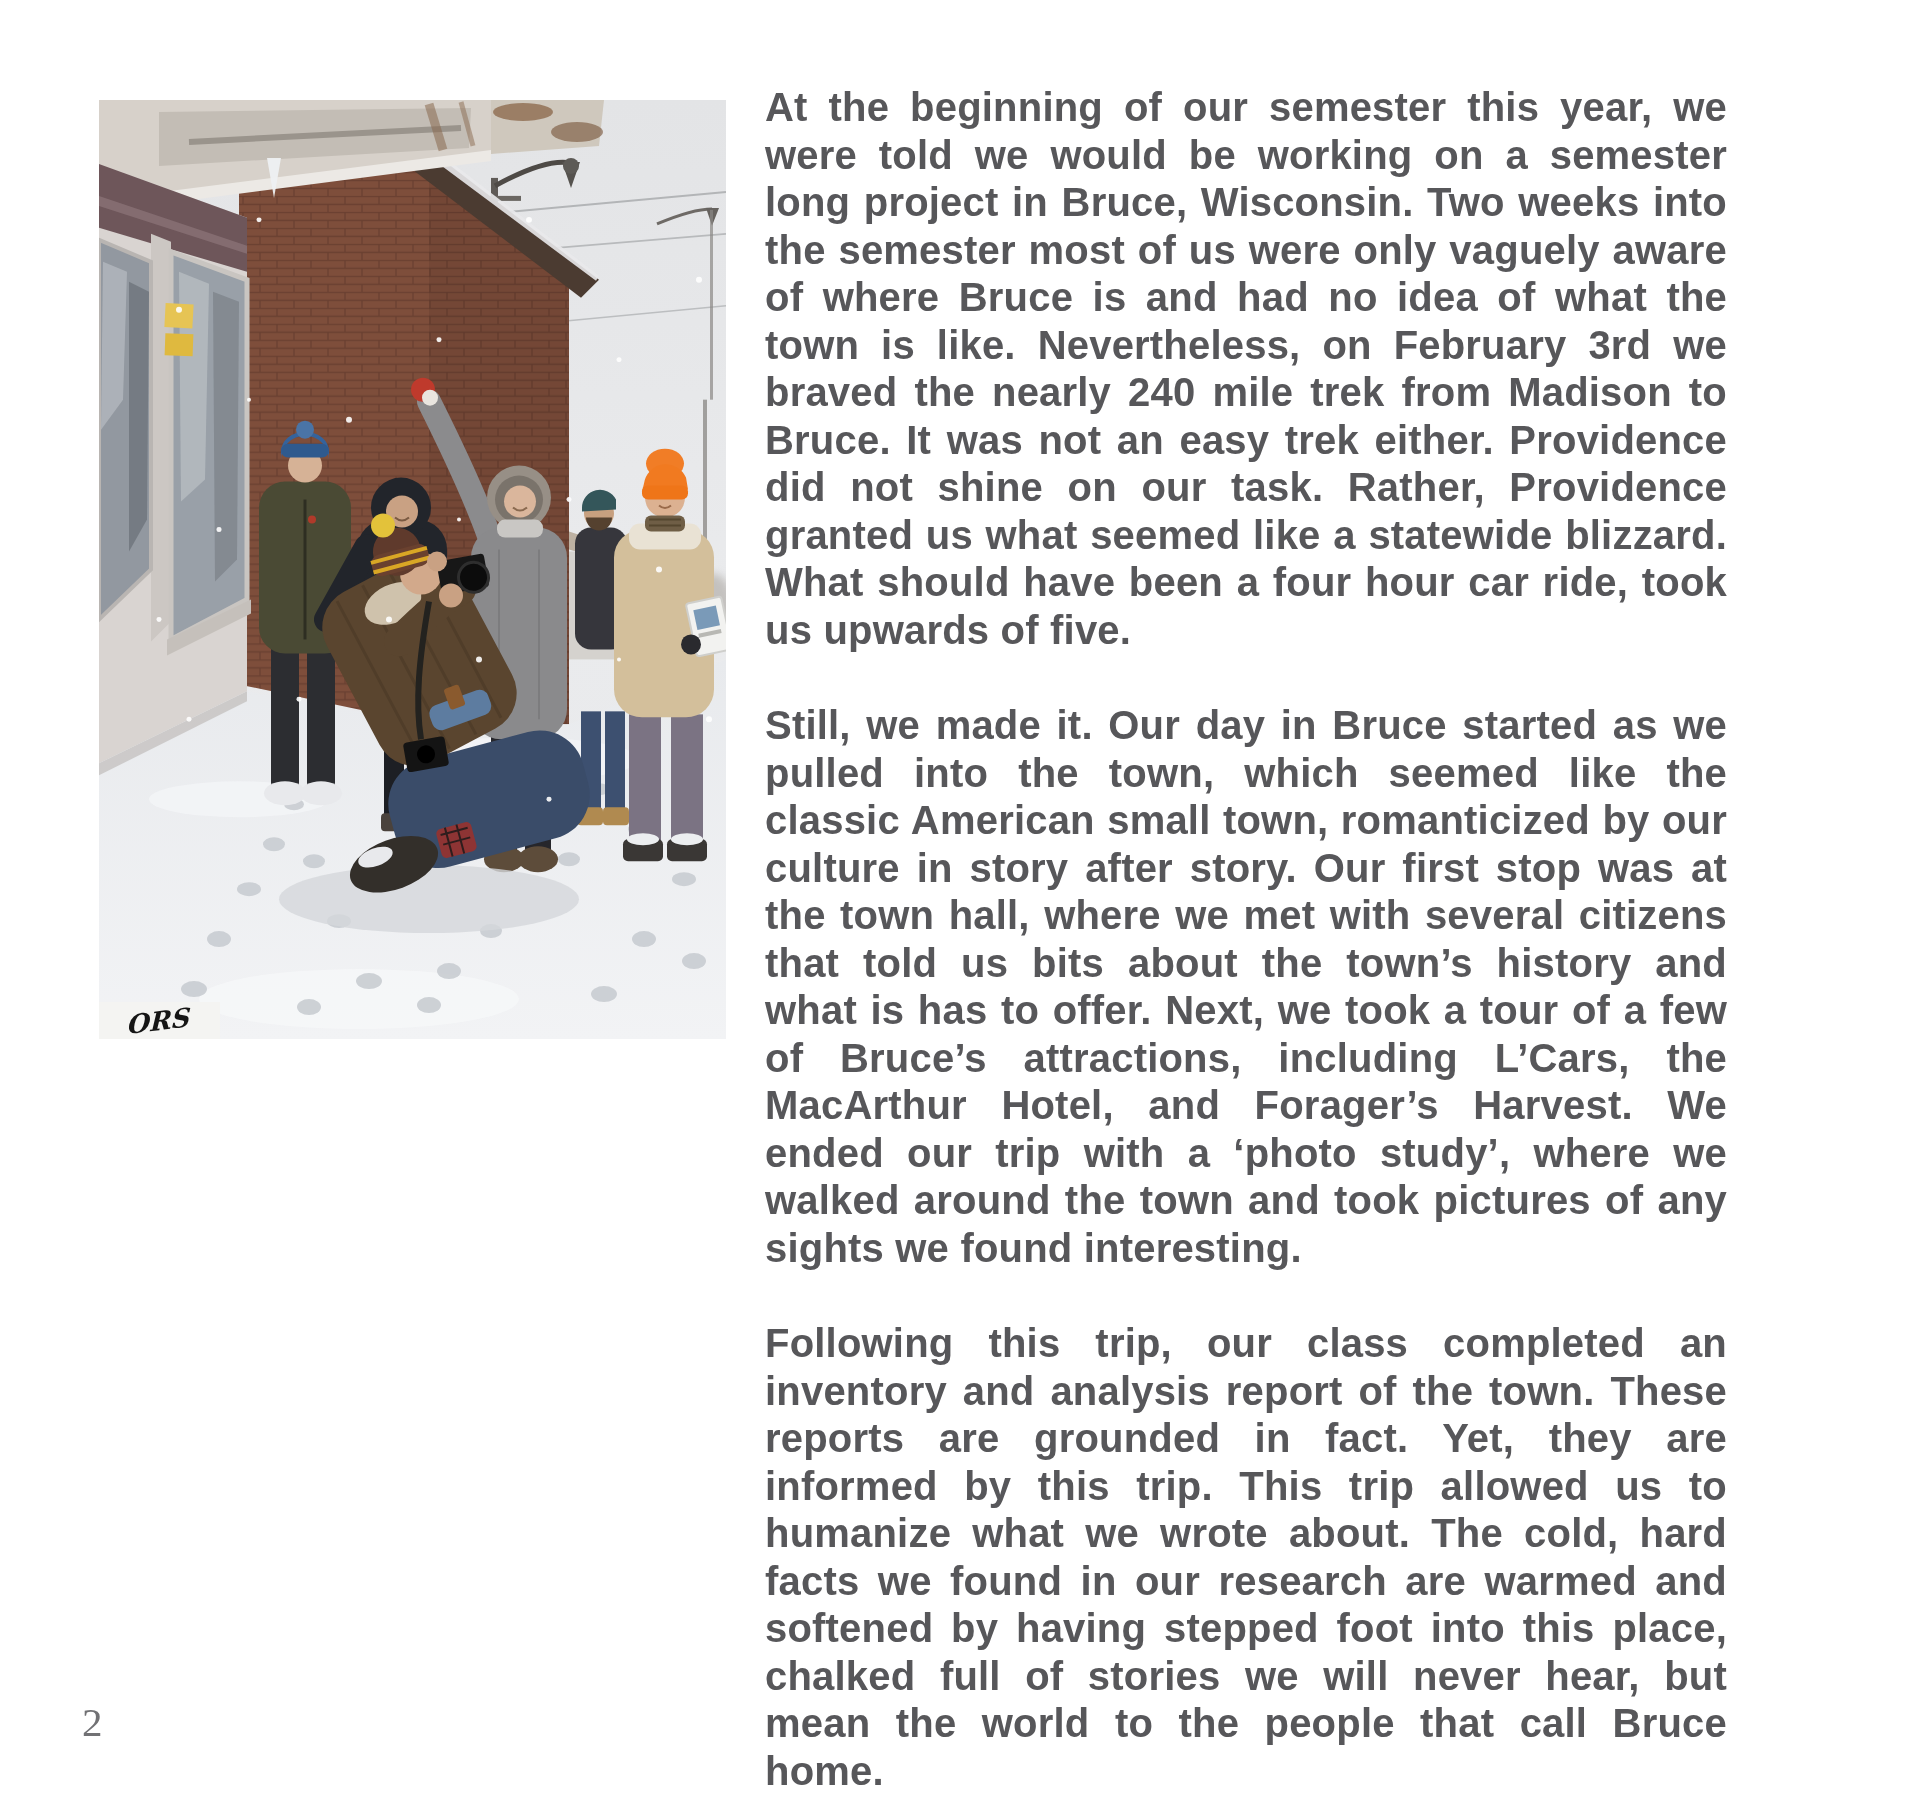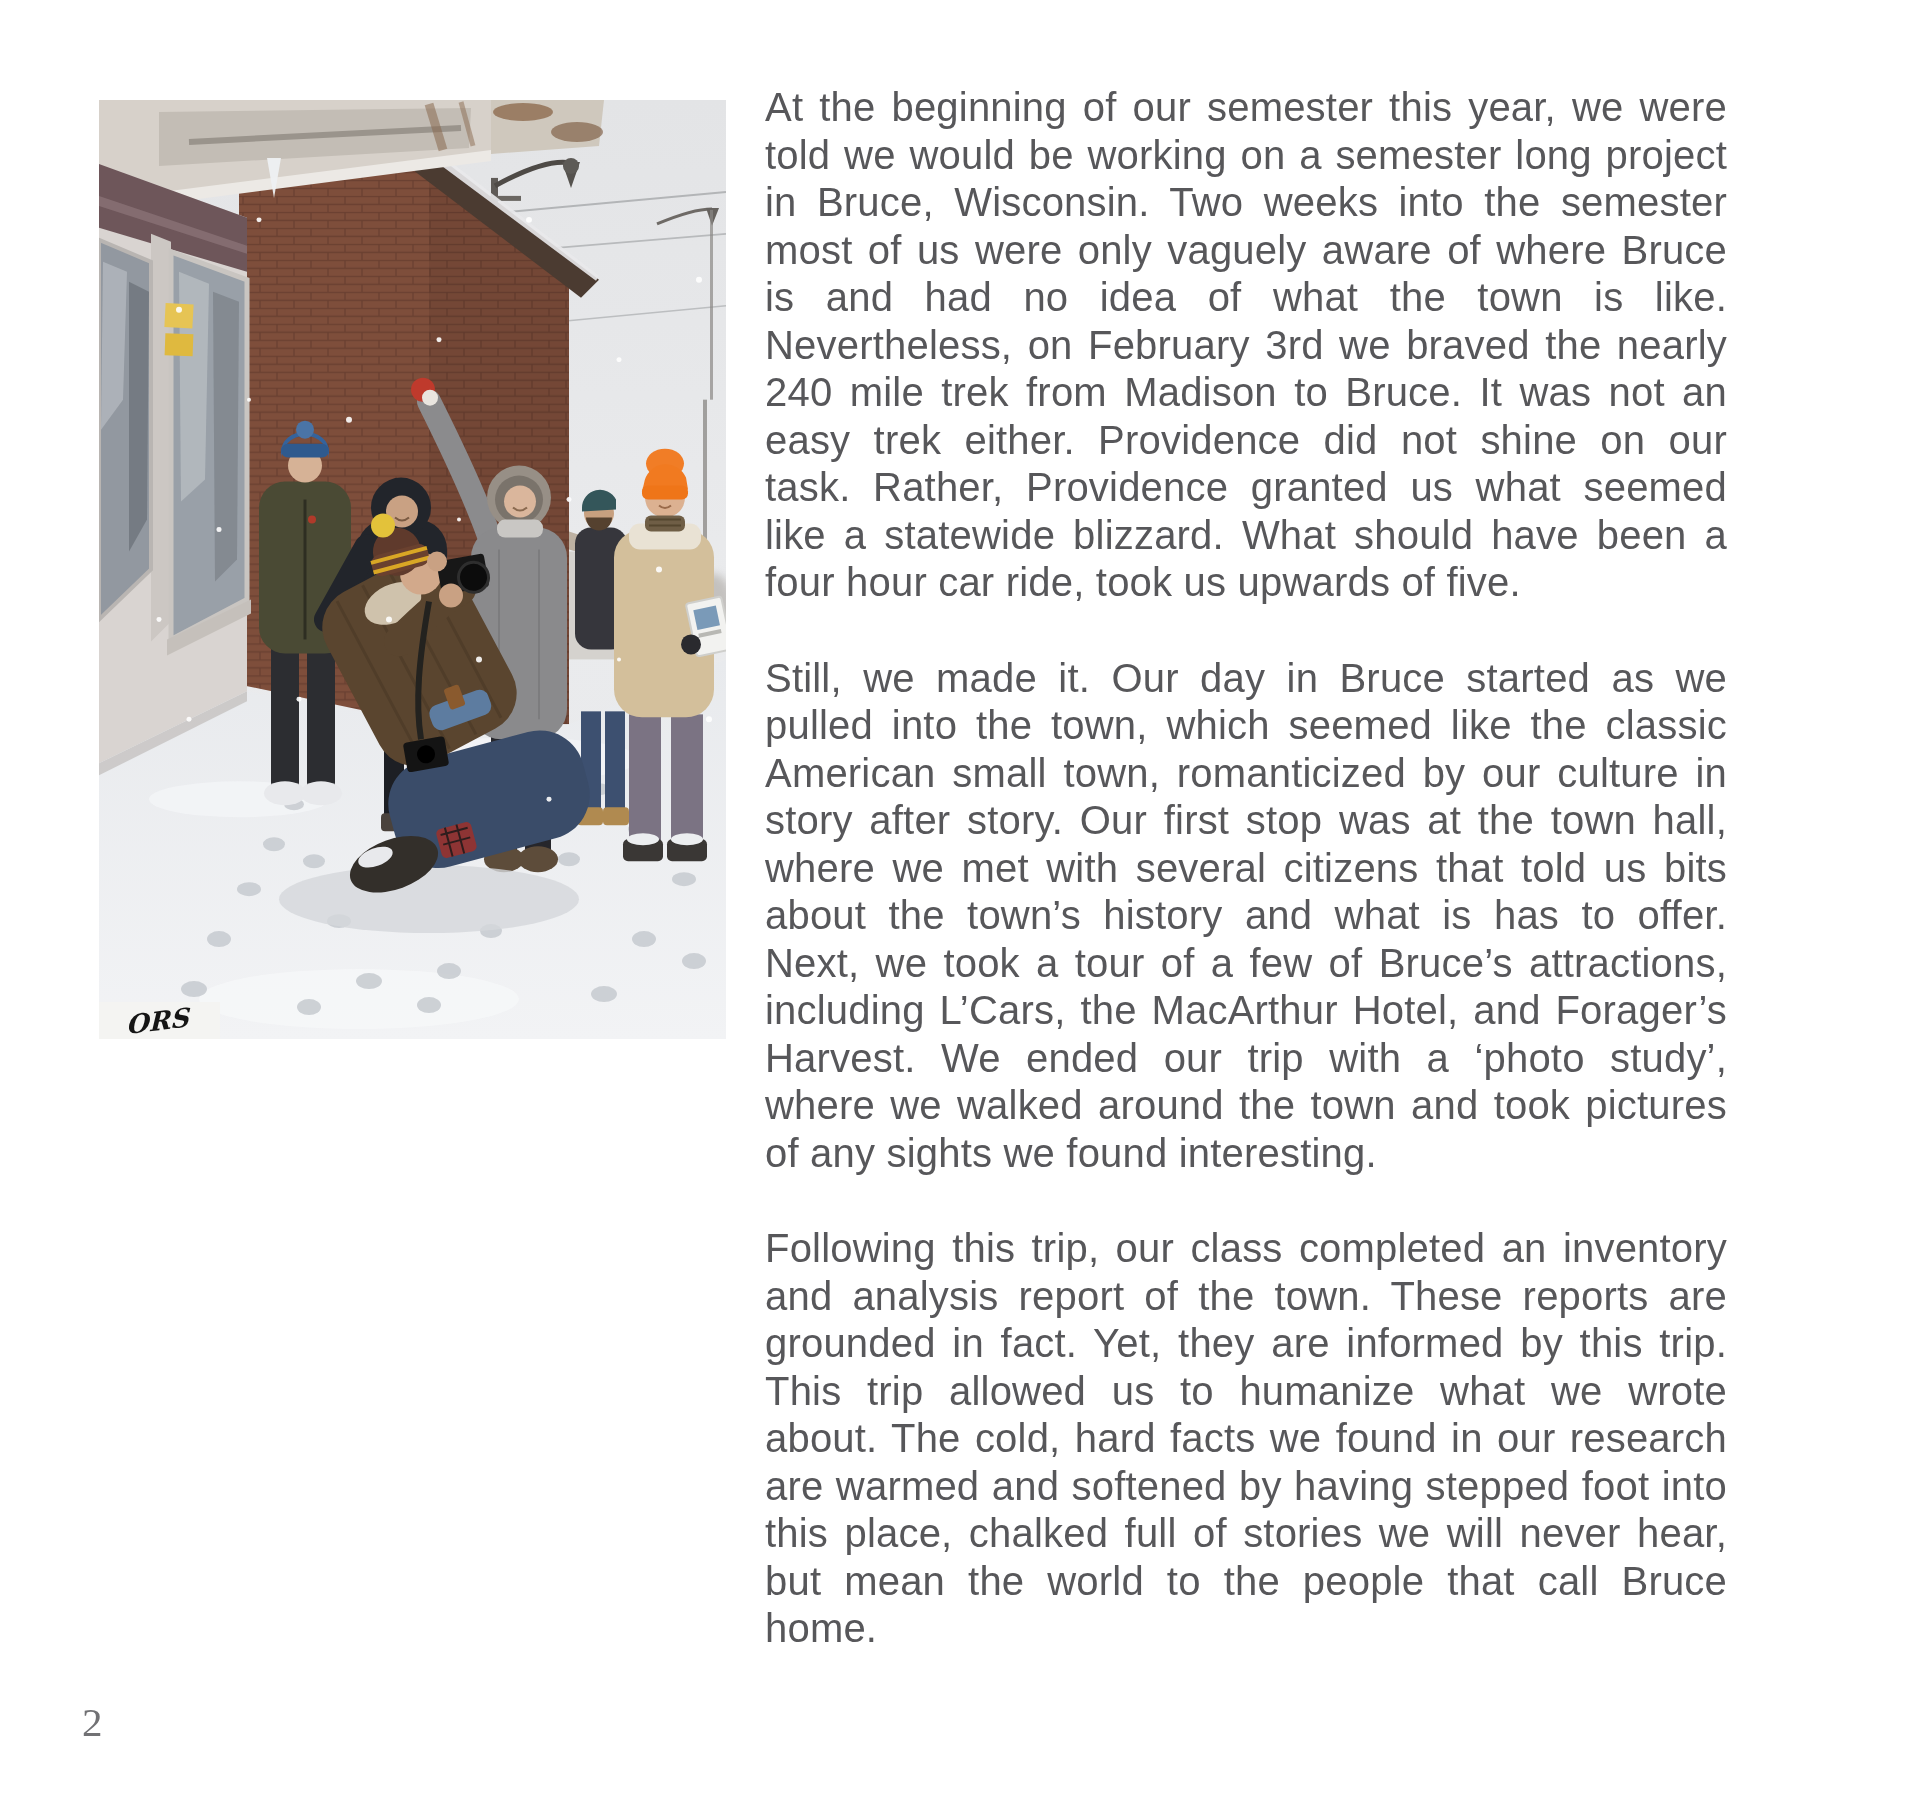--- a/index.html
+++ b/index.html
@@ -51,21 +51,21 @@
   .article {
     position: absolute;
     left: 765px;
     top: 84px;
     width: 962px;
     text-align: justify;
     font-size: 40px;
     line-height: 47.5px;
     letter-spacing: 0.2px;
     color: #57575a;
-    font-weight: 400;
+    font-weight: 700;
   }
   .article p { margin: 0 0 48px 0; }
   .article p:last-child { margin-bottom: 16px; }
   .page-number {
     position: absolute;
     left: 82px;
     top: 1698px;
     font-family: "Liberation Serif", serif;
     font-size: 41px;
     color: #717174;

